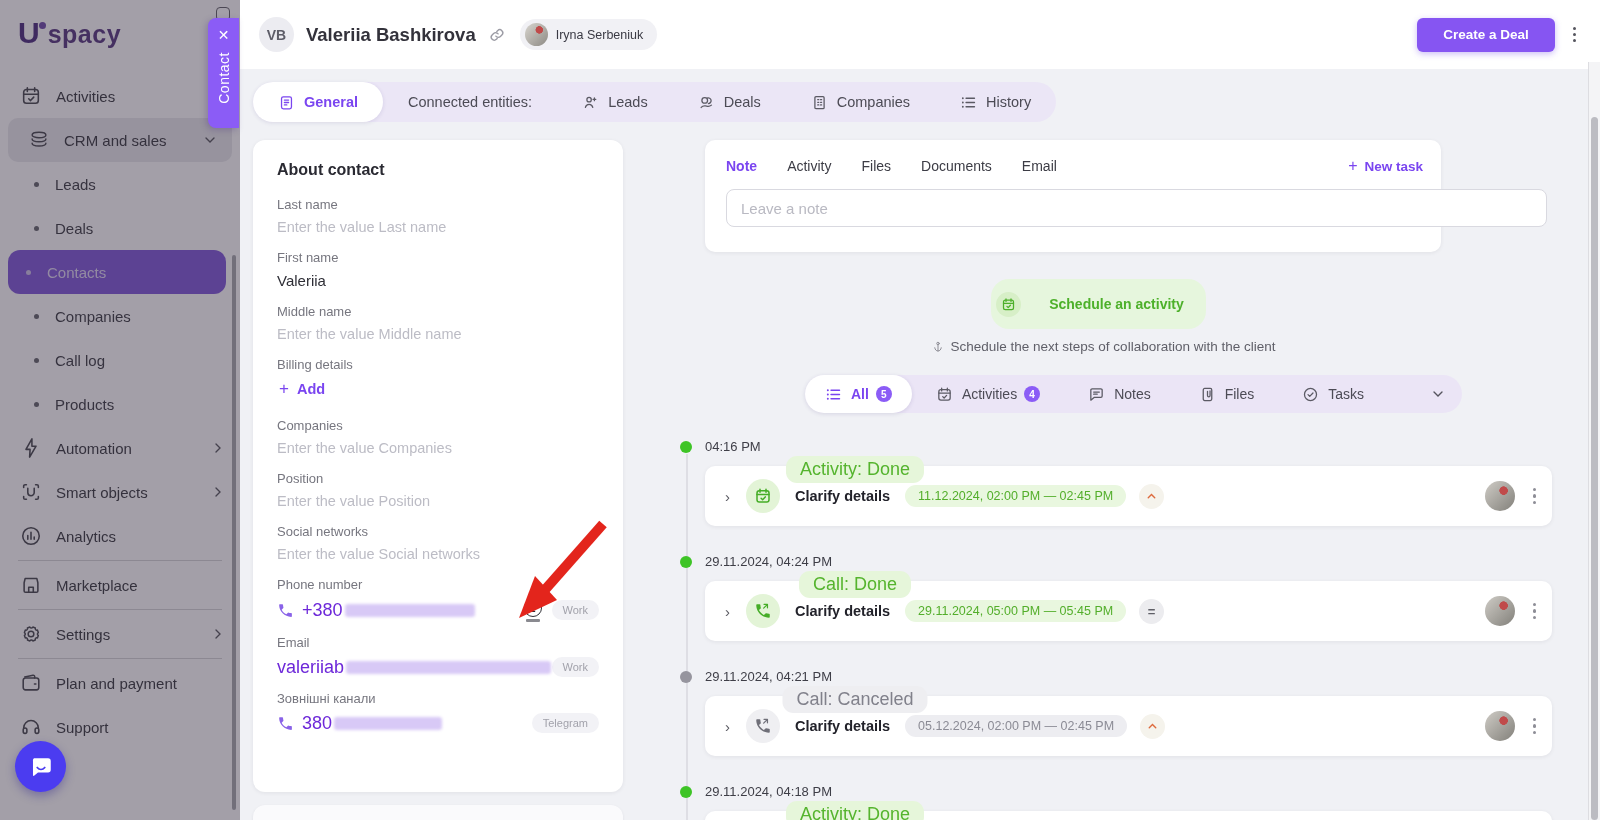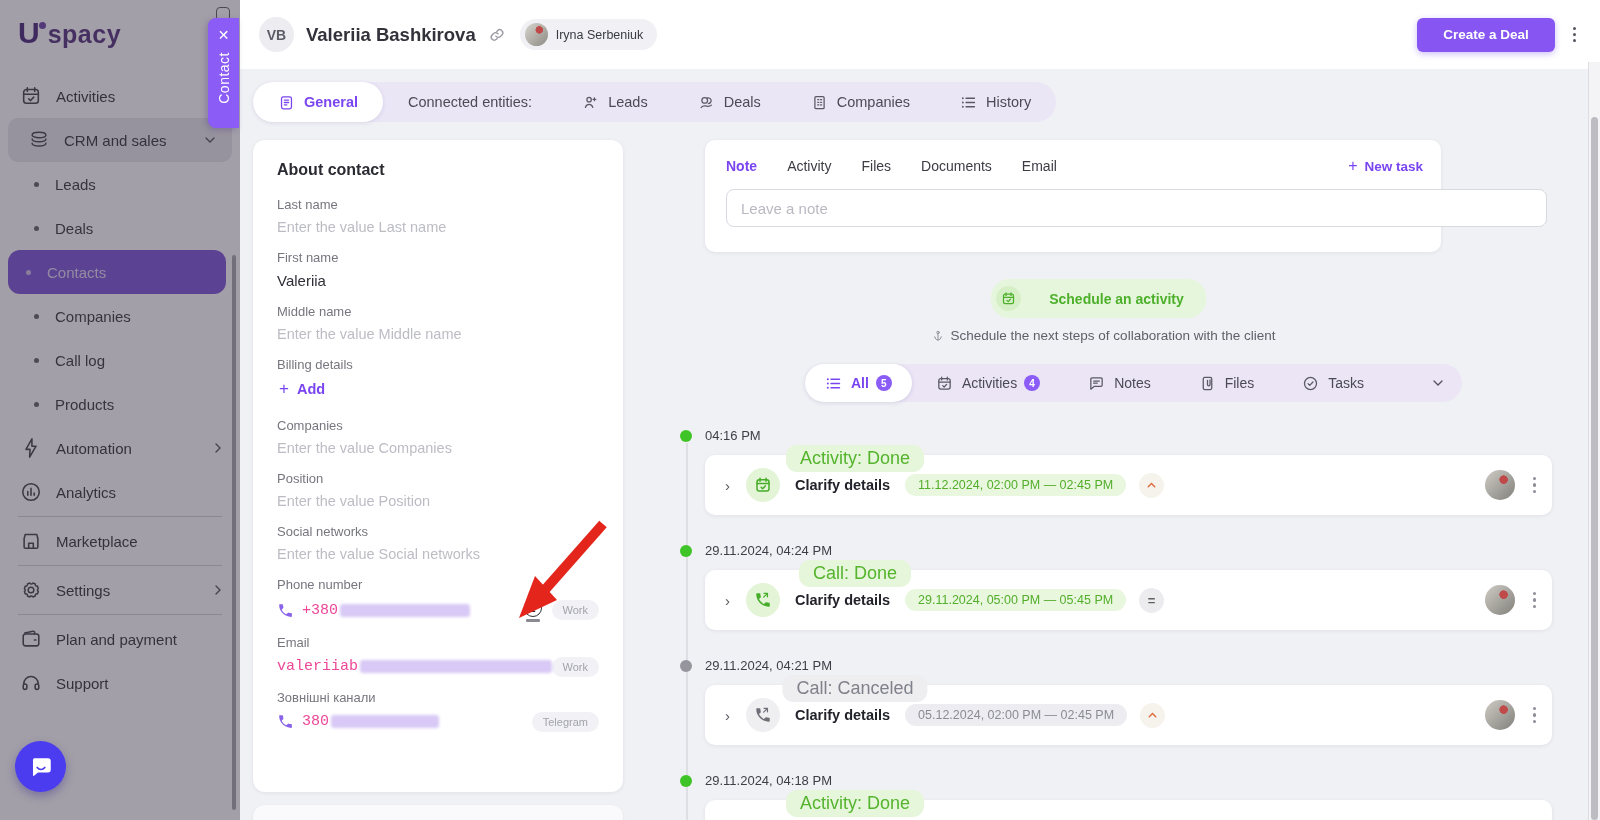--- a/index.html
+++ b/index.html
@@ -84,21 +84,21 @@
     border-radius:12px; box-shadow:0 1px 4px rgba(25,25,45,.07); padding:21px 24px; }
   .about-title { font-size:16px; font-weight:700; color:#2a2a32; margin-bottom:18px; }
   .f-label { font-size:13px; color:#76767f; margin-bottom:7px; }
   .f-ph { font-size:14.5px; color:#bcbcc5; margin-bottom:15px; }
   .f-val { font-size:15px; color:#2e2e36; margin-bottom:15px; }
   .add-link { display:flex; align-items:center; gap:8px; color:#7a45f0; font-size:14.5px;
     font-weight:600; margin:4px 0 19px 2px; }
   .add-link .plus { font-size:17px; font-weight:400; }
   .vrow { display:flex; align-items:center; margin-bottom:13px; }
   .vrow .ph-ic { color:#8a63e8; margin-right:8px; }
-  .vrow .pv { color:#ec4899; font-size:15px;font-family:Liberation Mono, monospace; }
+  .vrow .pv { color:#6d28d9; font-size:18px; }
   .masked { display:inline-block; height:13px; border-radius:3px; background:#d8c9f6;
     filter:blur(1.5px); margin-left:2px; vertical-align:-2px; }
   .w135{width:130px}.w210{width:205px}.w110{width:108px}
   .vrow .sp { flex:1; }
   .tag { background:#f2f2f6; color:#a2a2ab; font-size:11px; padding:4px 11px; border-radius:11px; }
   .bino { display:flex; flex-direction:column; align-items:center; margin-right:10px; }
   .bino-circle { width:18px; height:18px; border:1.7px solid #2d2d33; border-radius:50%;
     color:#2d2d33; font-size:10.5px; font-weight:700; font-style:italic;
     display:flex; align-items:center; justify-content:center; }
   .bino-sub { width:14px; height:3px; background:#8a8a90; border-radius:1px; margin-top:1.5px; }
@@ -117,21 +117,21 @@
   .ctab { font-size:14px; color:#3c3c45; }
   .ctab.active { color:#7a45f0; font-weight:600; }
   .newtask { margin-left:auto; color:#7a45f0; font-size:13.5px; font-weight:600; display:flex; gap:7px; align-items:center; }
   .newtask .plus { font-size:16px; font-weight:400; }
   .note-input { margin-top:14px; width:821px; height:38px; border:1px solid #d9d9e0; border-radius:8px;
     padding:0 14px; font-size:15px; color:#33333c; background:#fff; font-family:"Liberation Sans",sans-serif; }
   .note-input::placeholder { color:#b9b9c2; }
 
   .sched-row { margin-top:27px; display:flex; justify-content:center; transform:translateX(-30px); }
   .sched-pill { display:flex; align-items:center; gap:28px; background:#e6f6dd; border-radius:18px;
-    height:39px; padding:0 22px 0 5px;text-align:center; }
+    height:50px; padding:0 22px 0 5px;text-align:center; }
   .sched-cal { width:25px; height:25px; border-radius:50%; background:#d7efc7; display:flex;
     align-items:center; justify-content:center; color:#4db02a; }
   .sched-label { color:#4db02a; font-size:14px; font-weight:600; }
   .sched-hint { margin-top:10px; display:flex; justify-content:center; align-items:center; gap:7px;
     transform:translateX(-25px); color:#5f5f68; font-size:13.5px; }
   .hint-ic { color:#8e8e96; }
 
   .filterbar { margin:21px 0 0 115px; width:657px; height:38px; background:#ebe5f6; border-radius:19px;
     display:flex; align-items:center; }
   .fitem { display:flex; align-items:center; gap:9px; padding:0 24px; height:38px; font-size:14px; color:#4c4b55; }
@@ -254,20 +254,33 @@
       <span class="grow">Automation</span>
       <span class="chev">
         <svg viewBox="0 0 24 24" width="16" height="16" fill="none" stroke="currentColor" stroke-width="2" stroke-linecap="round">
             <path d="M9 6l6 6-6 6"></path>
           </svg>
       </span>
     </div>
     <div class="nav-item">
       <span class="nicon">
         <svg viewBox="0 0 24 24" width="22" height="22" fill="none" stroke="currentColor" stroke-width="1.7" stroke-linecap="round">
+            <path d="M7 4H5.5A1.5 1.5 0 0 0 4 5.5V7M17 4h1.5A1.5 1.5 0 0 1 20 5.5V7M7 20H5.5A1.5 1.5 0 0 1 4 18.5V17M17 20h1.5a1.5 1.5 0 0 0 1.5-1.5V17M8.5 8v4.5a3.5 3.5 0 0 0 7 0V8"></path>
+          </svg>
+      </span>
+      <span class="grow">Smart objects</span>
+      <span class="chev">
+        <svg viewBox="0 0 24 24" width="16" height="16" fill="none" stroke="currentColor" stroke-width="2" stroke-linecap="round">
+            <path d="M9 6l6 6-6 6"></path>
+          </svg>
+      </span>
+    </div>
+    <div class="nav-item">
+      <span class="nicon">
+        <svg viewBox="0 0 24 24" width="22" height="22" fill="none" stroke="currentColor" stroke-width="1.7" stroke-linecap="round">
             <circle cx="12" cy="12" r="9"></circle>
             <path d="M8.5 15.5v-4M12 15.5V8M15.5 15.5v-2.5"></path>
           </svg>
       </span>
       <span class="grow">Analytics</span>
     </div>
 
     <div class="nav-divider"></div>
     <div class="nav-item">
       <span class="nicon">

